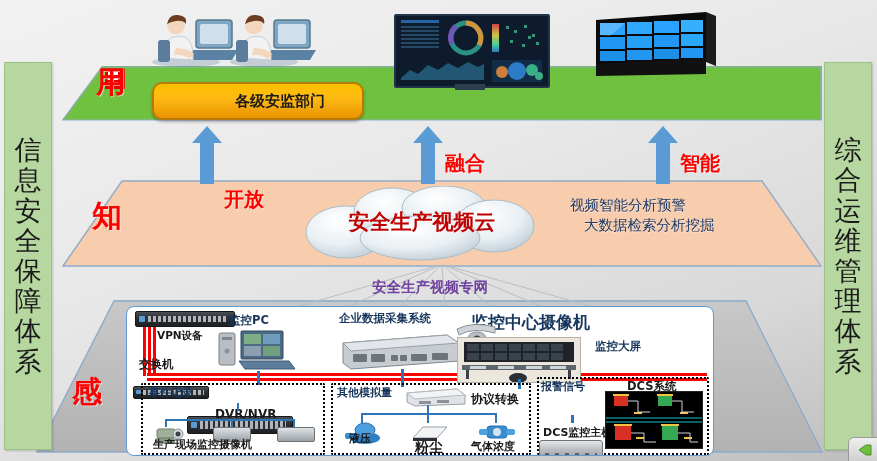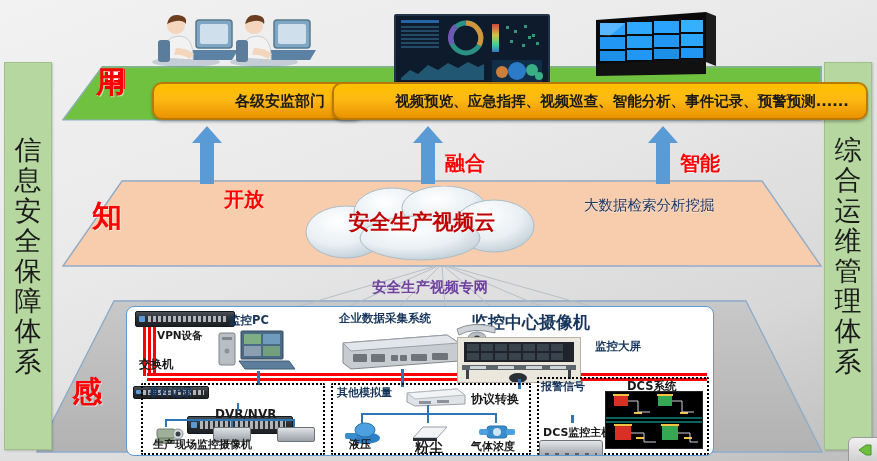--- a/index.html
+++ b/index.html
@@ -304,21 +304,20 @@
           <rect x="85" y="36" width="22" height="10" fill="#2196f3"></rect>
       </g>
       <polygon points="4,11 29,11 14,24 4,23" fill="#ffffff" opacity="0.22"></polygon>
       <polygon points="0,52 110,46 110,62 0,64" fill="#111"></polygon>
     </svg>
   </div>
 
   <div class="abs stage-label" id="label-yong">用</div>
 
   <div class="abs btn-orange" id="btn-dept">各级安监部门</div>
-  <div class="abs btn-orange" id="btn-funcs">视频预览、应急指挥、视频巡查、智能分析、事件记录、预警预测......</div>
 
   <div class="abs" style="left:192px;top:126px;">
     <svg class="up-arrow" viewBox="0 0 30 58">
         <polygon points="15,0 30,17 22,17 22,58 8,58 8,17 0,17" fill="#5b9bd5"></polygon>
       </svg>
   </div>
   <div class="abs arrow-label" style="left:224px;top:150px;margin-top:36px;">开放</div>
 
   <div class="abs" style="left:413px;top:126px;">
     <svg class="up-arrow" viewBox="0 0 30 58">
@@ -350,20 +349,21 @@
         <ellipse cx="104" cy="26" rx="38" ry="24"></ellipse>
         <ellipse cx="156" cy="22" rx="42" ry="22"></ellipse>
         <ellipse cx="206" cy="40" rx="40" ry="26"></ellipse>
         <ellipse cx="132" cy="52" rx="60" ry="22"></ellipse>
       </g>
     </svg>
   </div>
   <div class="abs" id="cloud-label">安全生产视频云</div>
 
   <div class="abs cloud-text" id="cloud-text-right">
+    <div style="padding-left:14px;">视频智能分析预警</div>
     <div style="padding-left:28px;">大数据检索分析挖掘</div>
   </div>
 
   <div class="abs" style="left:240px;top:266px;width:400px;height:40px;">
     <svg width="400" height="40" viewBox="0 0 400 40">
       <g stroke="#b8bec4" stroke-width="1" fill="none">
         <line x1="196" y1="0" x2="60" y2="40"></line>
           <line x1="198" y1="0" x2="110" y2="40"></line>
         <line x1="200" y1="0" x2="160" y2="40"></line>
           <line x1="202" y1="0" x2="205" y2="40"></line>
@@ -535,21 +535,21 @@
       </svg>
     </div>
     <div class="abs" style="left:350px;top:114px;width:40px;height:24px;">
       <svg width="40" height="24" viewBox="0 0 40 24">
         <rect x="10" y="5" width="20" height="12" rx="3" fill="#3a8ccb" stroke="#2a6fae"></rect>
         <rect x="2" y="8" width="9" height="6" rx="2" fill="#4da0e0"></rect>
         <rect x="29" y="8" width="9" height="6" rx="2" fill="#4da0e0"></rect>
         <circle cx="20" cy="11" r="4" fill="#cfe4f5"></circle>
       </svg>
     </div>
-    <div class="dev-label" style="left:222px;top:130px;font-size:11px;">液压</div>
+    <div class="dev-label" style="left:222px;top:124px;font-size:11px;">液压</div>
     <div class="dev-label" style="left:288px;top:132px;font-size:14px;">粉尘</div>
     <div class="dev-label" style="left:344px;top:132px;font-size:11px;">气体浓度</div>
 
     <div class="dashbox" style="left:410px;top:70px;width:168px;height:74px;"></div>
     <div class="dev-label blue" style="left:414px;top:72px;font-size:11px;">报警信号</div>
     <div class="abs srv" style="left:412px;top:86px;width:62px;height:22px;"></div>
     <div class="dev-label" style="left:416px;top:118px;font-size:11px;">DCS监控主机</div>
     <div class="line-blue" style="left:444px;top:108px;width:3px;height:8px;"></div>
     <div class="dev-label" style="left:500px;top:72px;font-size:11.5px;">DCS系统</div>
     <div class="abs" style="left:478px;top:84px;width:96px;height:56px;background:#000;border:1px solid #222;overflow:hidden;">

